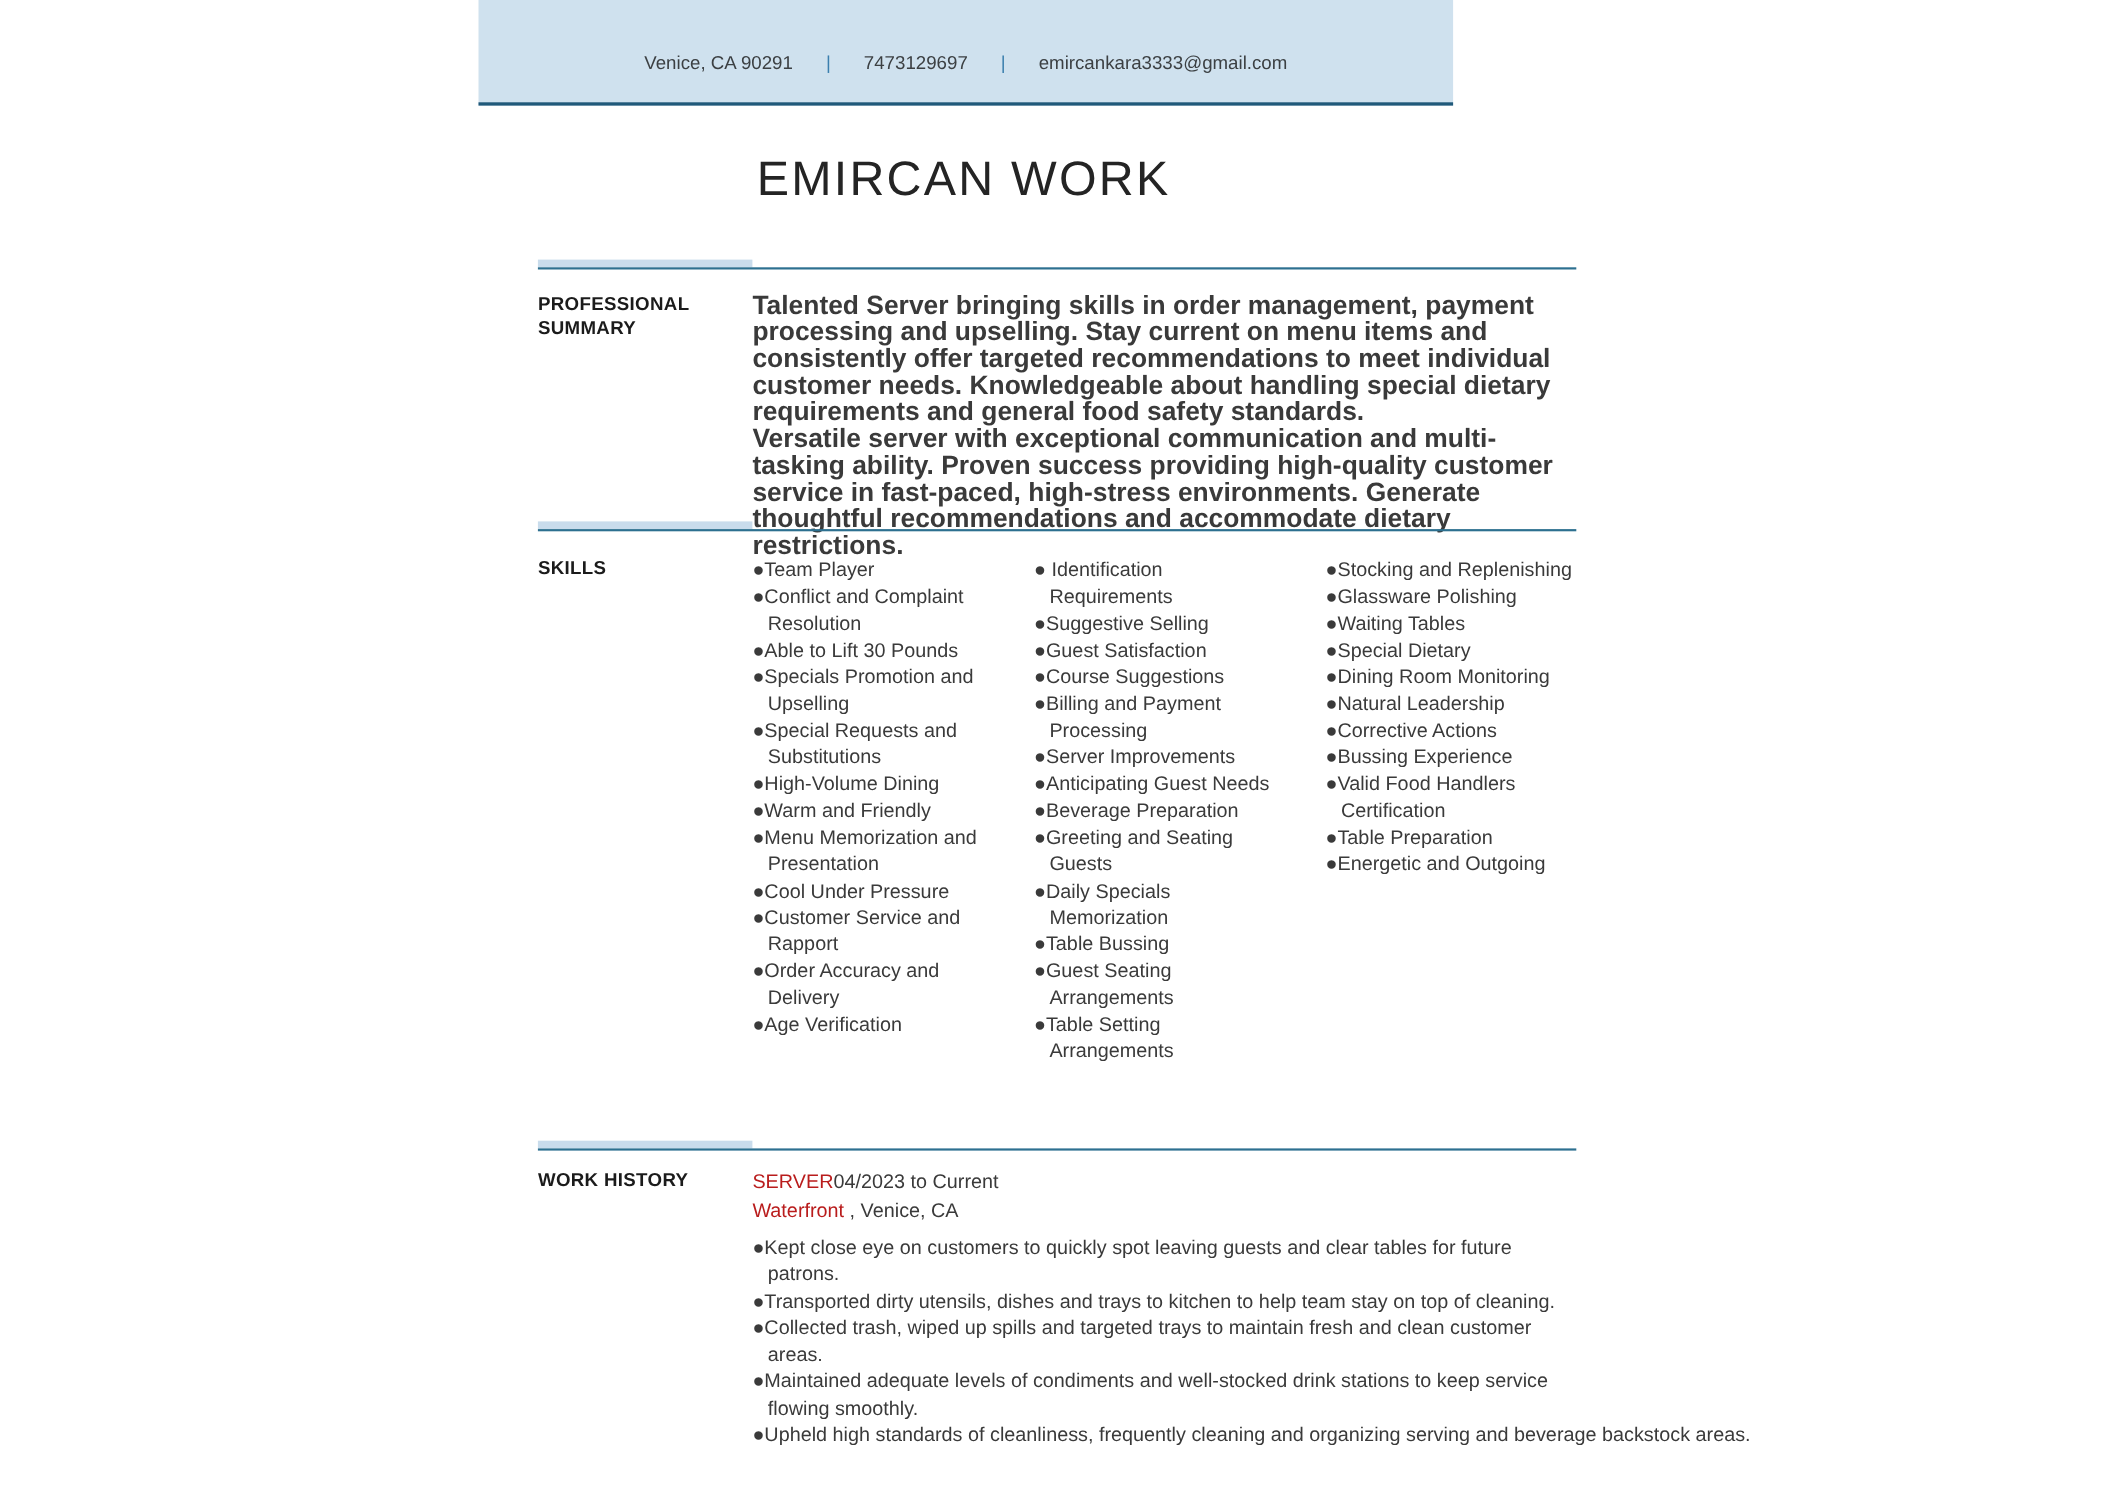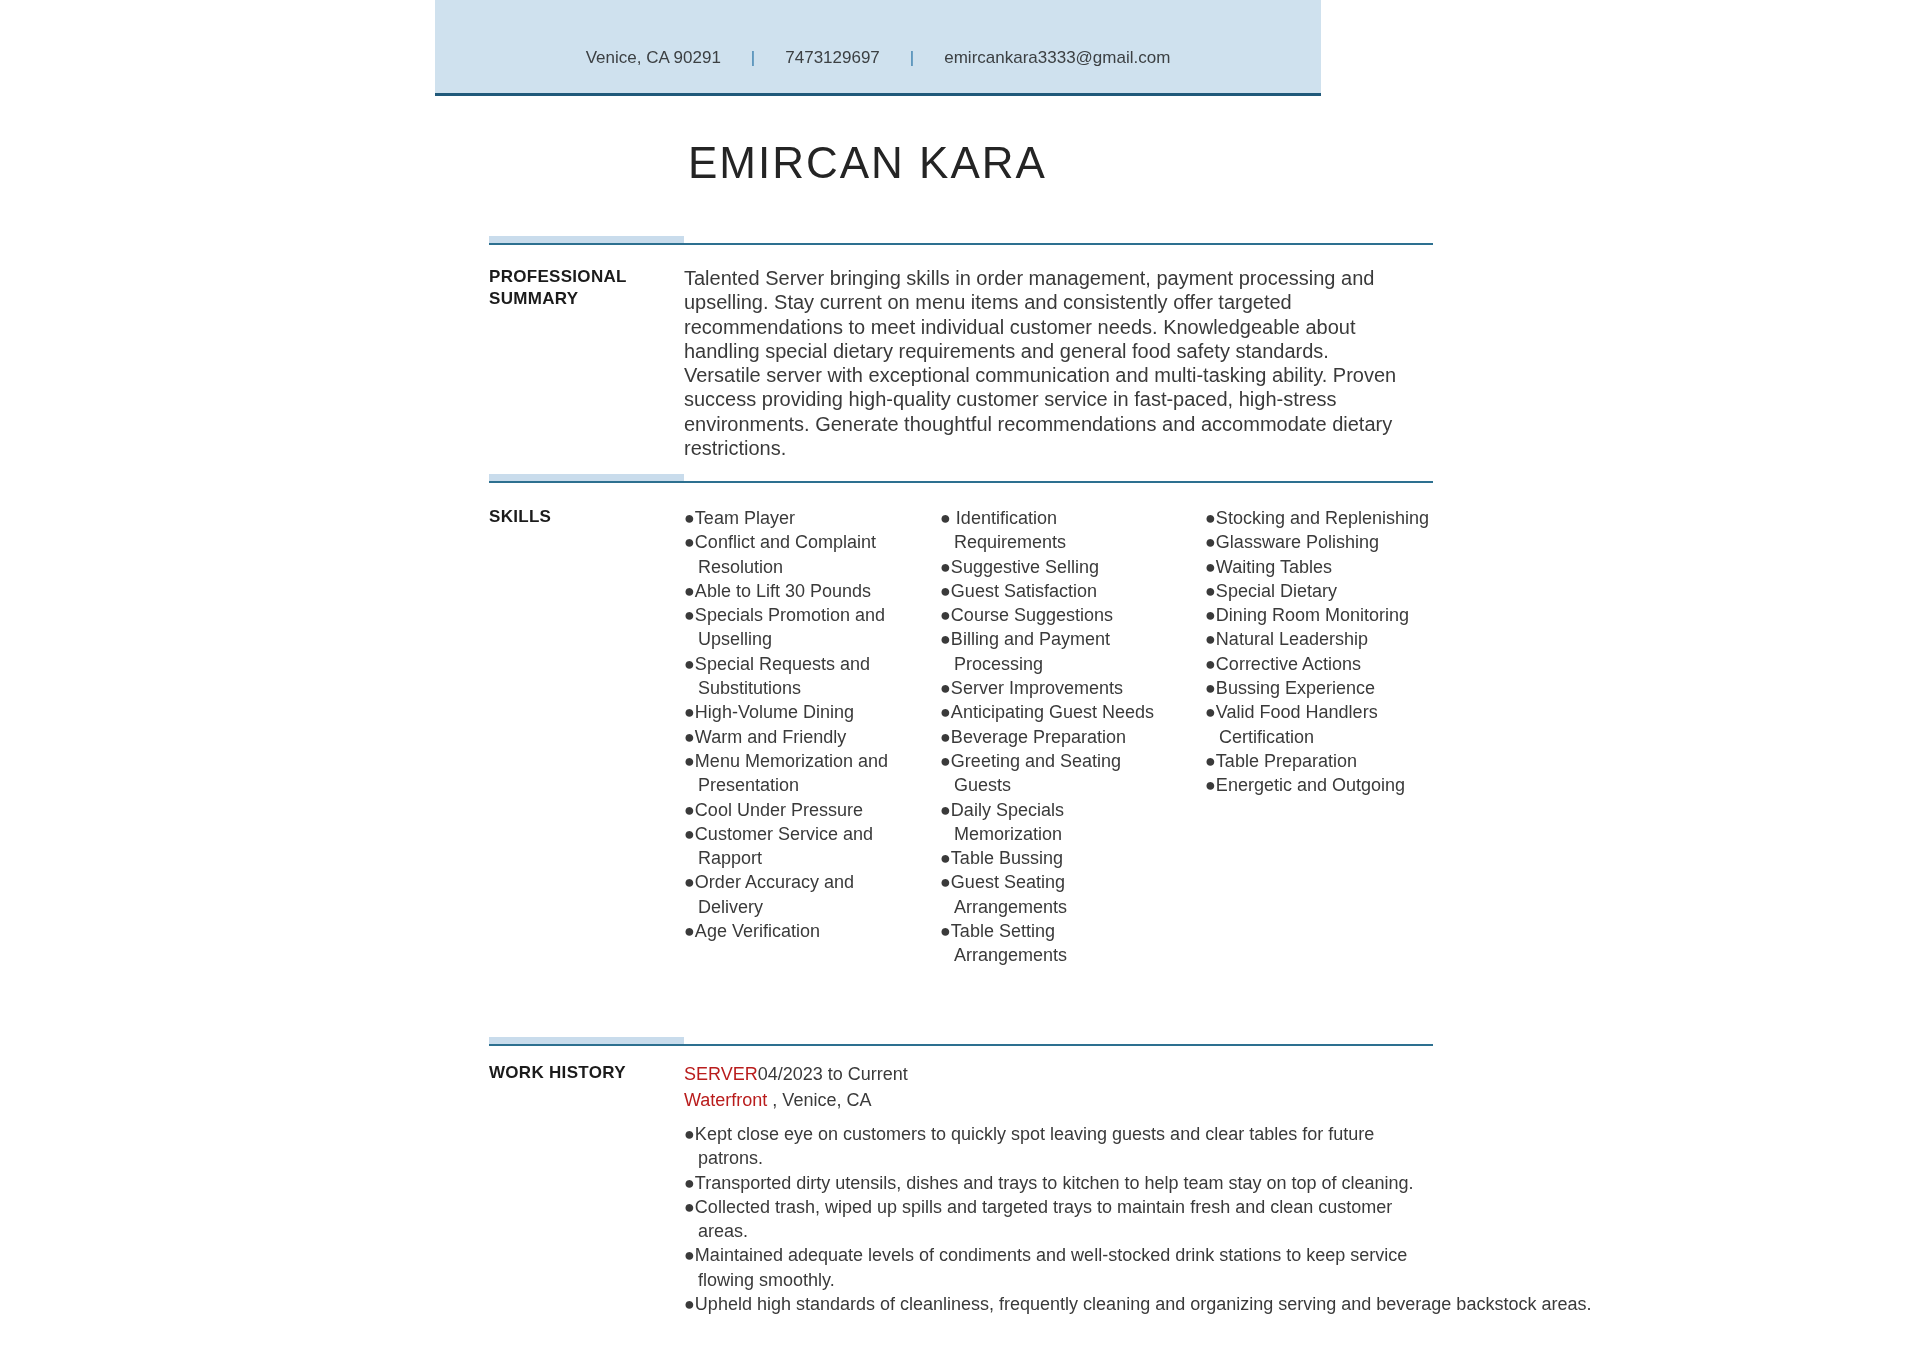--- a/index.html
+++ b/index.html
@@ -43,21 +43,21 @@
     letter-spacing:.3px;line-height:21.5px;color:var(--heading-text,#1b1b1b);
     padding-right:20px;
   }
   .sec-body{flex:1 1 auto;min-width:0;}
   #divider-summary{top:236px;}
   #row-summary{top:266px;}
   #divider-skills{top:474px;}
   #row-skills{top:506px;}
   #divider-work{top:1037px;}
   #row-work{top:1062px;}
-  .summary-text{width:742px;font-size:20px;line-height:24.3px;}
+  .summary-text{width:742px;font-size:24px;line-height:24.3px;font-weight:bold;}
   .summary-text p{margin:0;}
   ul.blist{list-style:none;font-size:18px;line-height:24.3px;}
   ul.blist li{padding-left:14px;text-indent:-14px;}
   .skills-cols{display:flex;}
   .skill-col-1{width:222px;margin-right:34px;flex:none;}
   .skill-col-2{width:216px;margin-right:49px;flex:none;}
   .skill-col-3{width:245px;flex:none;}
   .job-line{font-size:18px;line-height:25.5px;}
   .bold{font-weight:normal;color:#b91c1c;}
   .work-list{width:760px;margin-top:9px;}
@@ -71,21 +71,21 @@
   <header class="band">
     <div class="contact">
       <span>Venice, CA 90291</span>
       <span class="pipe">|</span>
       <span>7473129697</span>
       <span class="pipe">|</span>
       <span>emircankara3333@gmail.com</span>
     </div>
   </header>
 
-  <h1 class="name">EMIRCAN KARA</h1>
+  <h1 class="name">EMIRCAN WORK</h1>
 
   <div class="divider" id="divider-summary">
     <span class="block"></span>
     <span class="line"></span>
   </div>
   <section class="sec-row" id="row-summary">
     <h2 class="sec-heading">PROFESSIONAL SUMMARY</h2>
     <div class="sec-body summary-text">
       <p>Talented Server bringing skills in order management, payment processing and upselling. Stay current on menu items and consistently offer targeted recommendations to meet individual customer needs. Knowledgeable about handling special dietary requirements and general food safety standards.</p>
       <p>Versatile server with exceptional communication and multi-tasking ability. Proven success providing high-quality customer service in fast-paced, high-stress environments. Generate thoughtful recommendations and accommodate dietary restrictions.</p>

